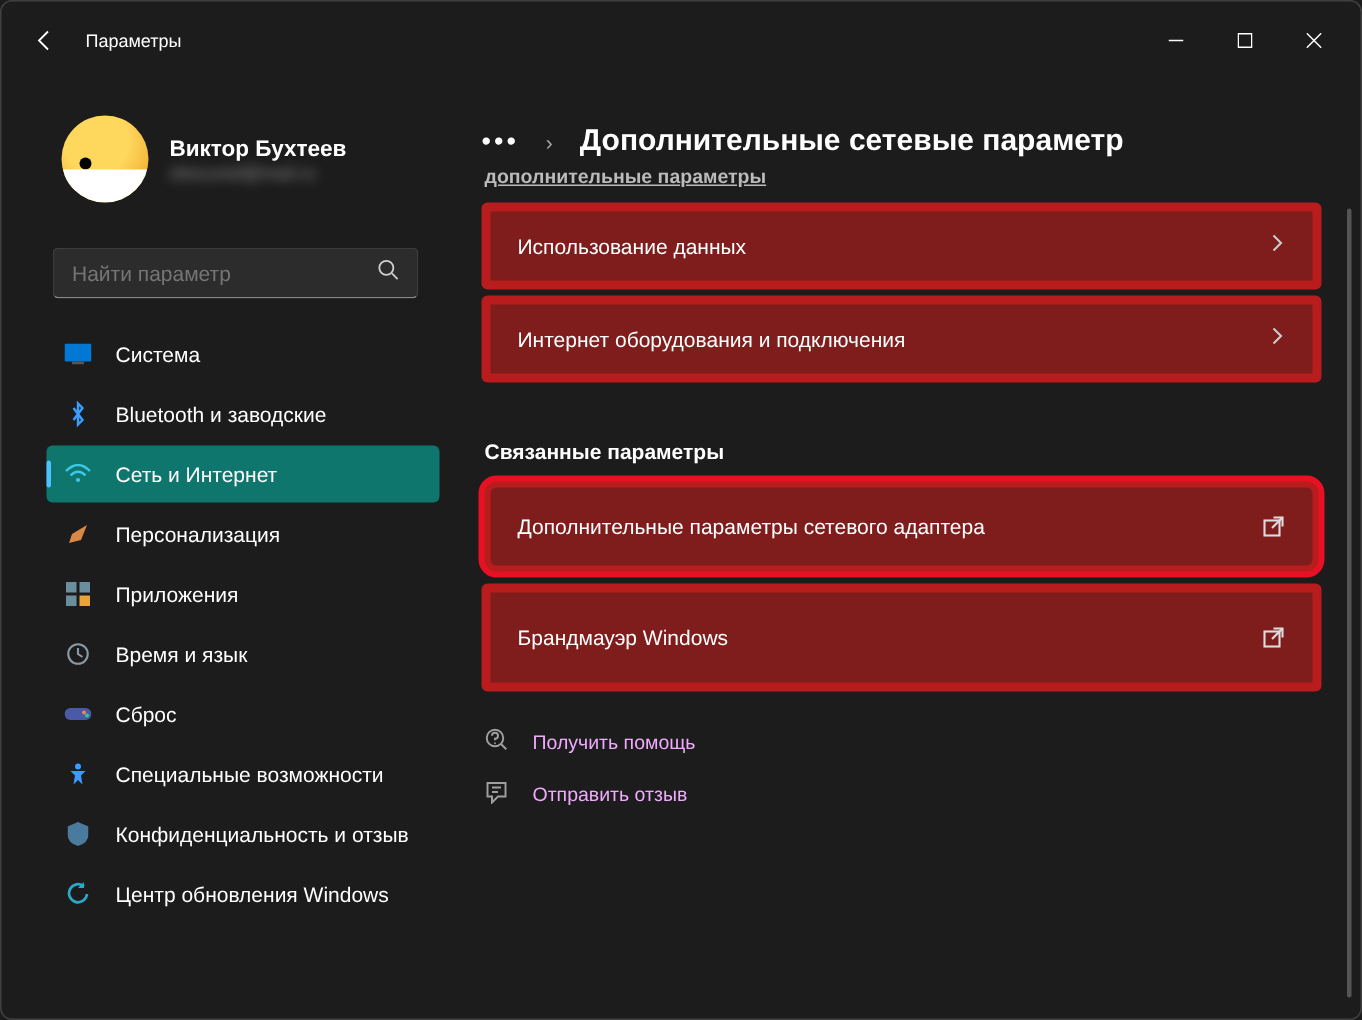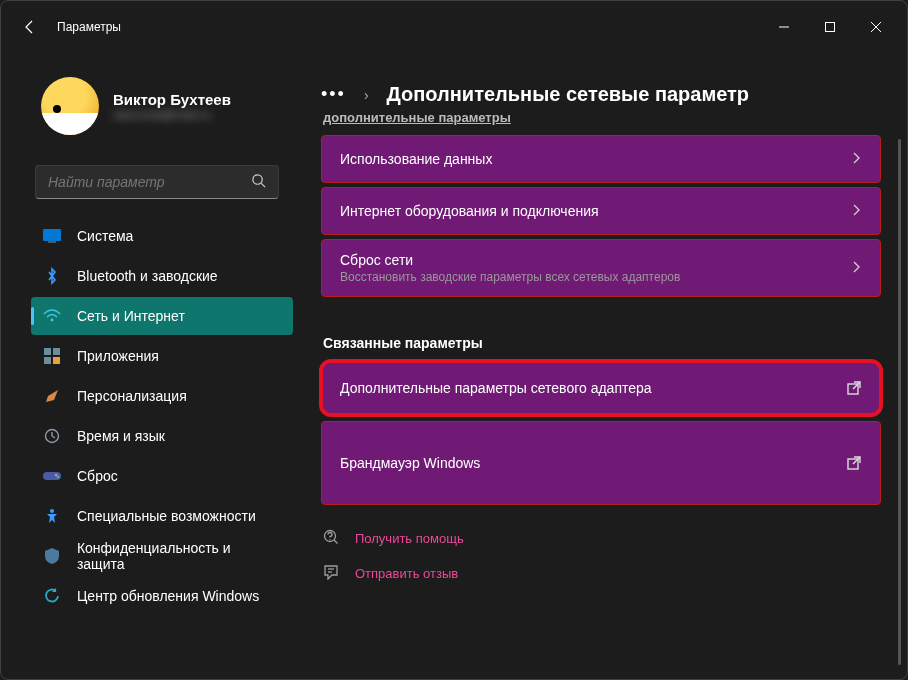--- a/index.html
+++ b/index.html
@@ -51,59 +51,60 @@
   }
   .profile-name { font-size:15px; font-weight:600; }
   .profile-email { font-size:12px; color:#8a8a8a; filter: blur(4px);}
   .search {
     margin: 12px 14px 18px 4px;
     background:#2c2c2c; border:1px solid #3c3c3c; border-bottom:1px solid #888;
     border-radius:4px; height:34px;
     display:flex; align-items:center; padding:0 12px;
   }
   .search input {
-    flex:1; background:transparent; border:none; outline:none; color:#cfcfcf; font-size:14px;font-style:italic;
+    flex:1; background:transparent; border:none; outline:none; color:#cfcfcf; font-size:14px;
   }
   .nav { list-style:none; display:flex; flex-direction:column; gap:2px; }
   .nav-item {
     display:flex; align-items:center; gap:16px;
     height:38px; padding:0 12px; border-radius:4px;
     font-size:14px; color:#fff; cursor:default;
     position:relative;
+    text-align:right;
   }
   .nav-item.active { background:#0f766e; }
   .nav-item.active::before {
     content:""; position:absolute; left:0; top:10px; bottom:10px; width:3px;
     background:#4cc2ff; border-radius:2px;
   }
   .nav-icon { width:18px; height:18px; display:flex; align-items:center; justify-content:center; }
 
   .main {
     flex:1; padding: 0 0 0 20px; overflow:hidden; position:relative;
   }
   .breadcrumb { display:flex; align-items:center; gap:18px; padding-top:34px; }
   .ellipsis { font-size:18px; letter-spacing:2px; color:#fff; }
   .chev { color:#aaa; font-size:14px; }
   .page-title { font-size:20px; font-weight:600; white-space:nowrap; }
   .section-label { font-size:14px; font-weight:600; color:#fff; margin:0 0 10px 2px; }
   .section-label.cut { margin-top:-4px; color:#bbb; font-size:13px;text-decoration:underline; }
   .content { padding-right:26px; margin-top:8px; }
   .card {
-    background:#701a75; border:1px solid #b91c1c; border-radius:4px;
+    background:#7f1d1d; border:6px solid #b91c1c; border-radius:4px;
     padding:14px 18px; display:flex; align-items:center;
     margin-bottom:4px;
   }
   .card .card-text { flex:1; }
   .card-title { font-size:14px; }
   .card-sub { font-size:12px; color:#999; margin-top:2px; }
   .card-chevron { color:#ccc; }
   .gap { height:34px; }
   .highlighted { outline:4px solid #e81123; outline-offset:-2px; border-radius:10px; }
   .links { margin-top:24px; padding-left:2px; display:flex; flex-direction:column; gap:16px; }
-  .link-row { display:flex; align-items:center; gap:16px; color:#ec4899; font-size:13px; }
+  .link-row { display:flex; align-items:center; gap:16px; color:#f0abfc; font-size:13px; }
   .scrollbar {
     position:absolute; right:6px; top:90px; bottom:14px; width:3px;
     background:#555; border-radius:2px;
   }
   .openext { width:16px; height:16px; }
 </style>
 </head>
 <body>
 
 <div class="titlebar">
@@ -173,38 +174,38 @@
               <path d="M1 5 Q9 -3 17 5"></path>
               <path d="M4 8 Q9 3 14 8"></path>
               <circle cx="9" cy="11" r="1.4" fill="#3cc8e6" stroke="none"></circle>
             </svg>
           </span>
         <span>Сеть и Интернет</span>
       </li>
       <li class="nav-item">
         <span class="nav-icon">
             <svg width="16" height="16" viewBox="0 0 16 16">
+              <path d="M2 14 L4 8 L14 2 L10 12 Z" fill="#d98845"></path>
+            </svg>
+          </span>
+        <span>Персонализация</span>
+      </li>
+      <li class="nav-item">
+        <span class="nav-icon">
+            <svg width="16" height="16" viewBox="0 0 16 16">
               <rect x="0" y="0" width="7" height="7" fill="#6b8e9e"></rect>
               <rect x="9" y="0" width="7" height="7" fill="#6b8e9e"></rect>
               <rect x="0" y="9" width="7" height="7" fill="#6b8e9e"></rect>
               <rect x="9" y="9" width="7" height="7" fill="#e8a33d"></rect>
             </svg>
           </span>
         <span>Приложения</span>
       </li>
       <li class="nav-item">
         <span class="nav-icon">
-            <svg width="16" height="16" viewBox="0 0 16 16">
-              <path d="M2 14 L4 8 L14 2 L10 12 Z" fill="#d98845"></path>
-            </svg>
-          </span>
-        <span>Персонализация</span>
-      </li>
-      <li class="nav-item">
-        <span class="nav-icon">
             <svg width="16" height="16" viewBox="0 0 16 16" fill="none" stroke="#8a9aa8" stroke-width="1.4">
               <circle cx="8" cy="8" r="6.5"></circle>
               <path d="M8 4 L8 8 L11 10"></path>
             </svg>
           </span>
         <span>Время и язык</span>
       </li>
       <li class="nav-item">
         <span class="nav-icon">
             <svg width="18" height="12" viewBox="0 0 18 12">
@@ -223,21 +224,21 @@
             </svg>
           </span>
         <span>Специальные возможности</span>
       </li>
       <li class="nav-item">
         <span class="nav-icon">
             <svg width="14" height="16" viewBox="0 0 14 16" fill="#4a7a9e">
               <path d="M7 0 L14 3 L14 8 Q14 14 7 16 Q0 14 0 8 L0 3 Z"></path>
             </svg>
           </span>
-        <span>Конфиденциальность и защита</span>
+        <span>Конфиденциальность и отзыв</span>
       </li>
       <li class="nav-item">
         <span class="nav-icon">
             <svg width="16" height="16" viewBox="0 0 16 16" fill="none" stroke="#2aa8c8" stroke-width="1.8">
               <path d="M14 8 A6 6 0 1 1 12 3"></path>
               <path d="M12 0 L12 4 L8 4" fill="#2aa8c8" stroke="none"></path>
             </svg>
           </span>
         <span>Центр обновления Windows</span>
       </li>
@@ -265,45 +266,36 @@
 
       <div class="card">
         <div class="card-text">
             <div class="card-title">Интернет оборудования и подключения</div>
           </div>
         <span class="card-chevron"><svg width="12" height="12" viewBox="0 0 12 12" fill="none" stroke="#ccc" stroke-width="1.4">
               <path d="M4 1 L9 6 L4 11"></path>
             </svg></span>
       </div>
 
-      <div class="card" style="padding:12px 18px;">
-        <div class="card-text">
-          <div class="card-title">Сброс сети</div>
-          <div class="card-sub">Восстановить заводские параметры всех сетевых адаптеров</div>
-        </div>
-        <span class="card-chevron"><svg width="12" height="12" viewBox="0 0 12 12" fill="none" stroke="#ccc" stroke-width="1.4">
-              <path d="M4 1 L9 6 L4 11"></path>
-            </svg></span>
-      </div>
 
       <div class="gap"></div>
       <div class="section-label">Связанные параметры</div>
 
       <div class="card highlighted" style="padding:18px 18px;">
         <div class="card-text">
             <div class="card-title">Дополнительные параметры сетевого адаптера</div>
           </div>
         <span class="openext"><svg width="16" height="16" viewBox="0 0 16 16" fill="none" stroke="#ddd" stroke-width="1.4">
               <rect x="2" y="4" width="10" height="10"></rect>
               <path d="M8 2 L14 2 L14 8"></path>
               <path d="M14 2 L7 9"></path>
             </svg></span>
       </div>
 
-      <div class="card" style="padding:33px 18px; margin-top:6px;">
+      <div class="card" style="padding:22px 18px; margin-top:6px;">
         <div class="card-text">
             <div class="card-title">Брандмауэр Windows</div>
           </div>
         <span class="openext"><svg width="16" height="16" viewBox="0 0 16 16" fill="none" stroke="#ddd" stroke-width="1.4">
               <rect x="2" y="4" width="10" height="10"></rect>
               <path d="M8 2 L14 2 L14 8"></path>
               <path d="M14 2 L7 9"></path>
             </svg></span>
       </div>
 

